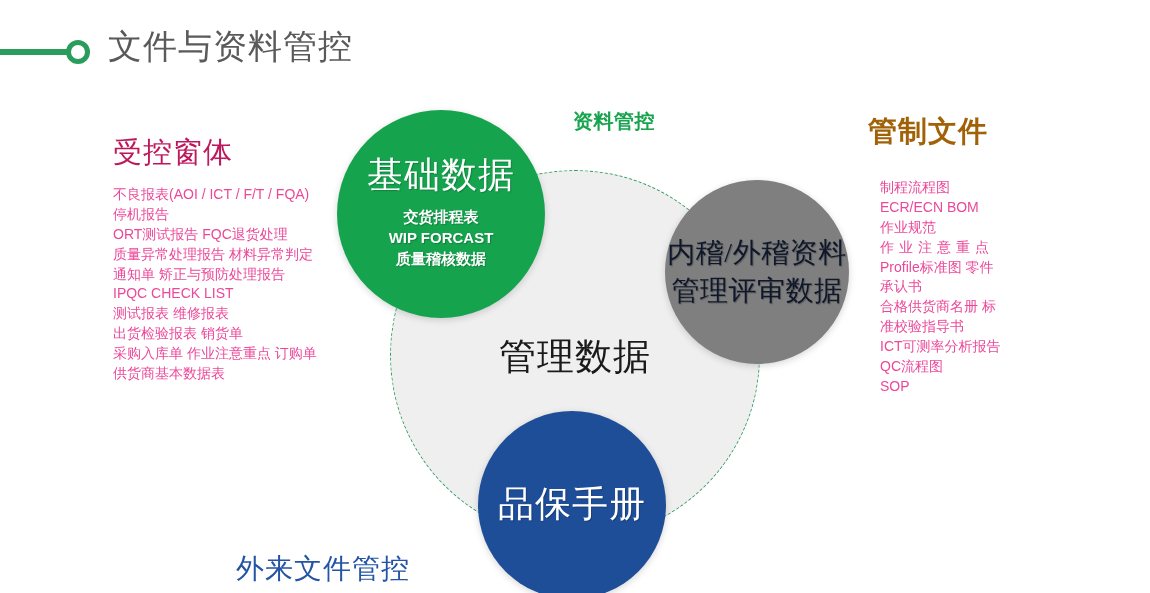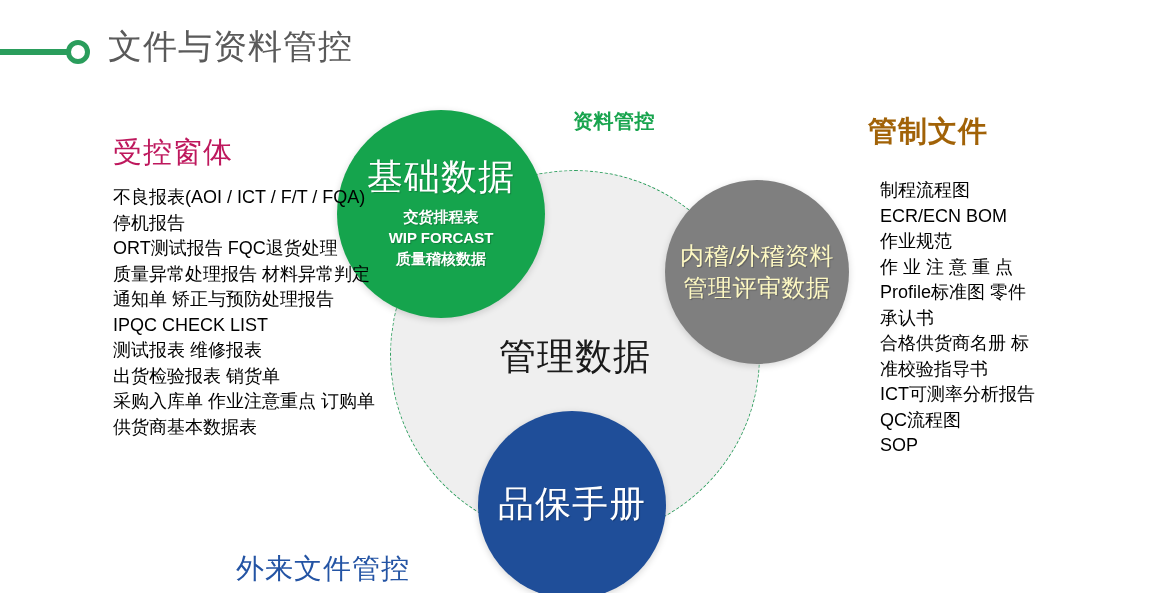--- a/index.html
+++ b/index.html
@@ -96,32 +96,32 @@
   }
 
   .c-main {
     color: #ffffff;
     font-family: "Liberation Serif", "DejaVu Serif", serif;
     font-size: 36px;
     line-height: 1.1;
     letter-spacing: 1px;
     text-shadow: 1px 1px 1px rgba(0,0,0,0.22);
   }
-  .circle-green .c-main { margin-bottom: 8px; }
+  .circle-green .c-main { margin-bottom: 8px; font-family: Liberation Mono, monospace; }
   .c-sub {
     color: #ffffff;
     font-size: 15px;
     font-weight: bold;
     line-height: 1.42;
     text-shadow: 1px 1px 1px rgba(0,0,0,0.22);
   }
   .c-two-line {
-    color: #fef9c3;
-    font-family: Liberation Sans, sans-serif;
-    font-size: 24px;
+    color: #0f172a;
+    font-family: Liberation Serif, serif;
+    font-size: 28px;
     line-height: 1.35;
     letter-spacing: 0.5px;
     text-shadow: 1px 1px 1px rgba(0,0,0,0.25);
   }
   .center-label {
     position: absolute;
     left: 390px;
     top: 332px;
     width: 370px;
     text-align: center;
@@ -144,23 +144,23 @@
   
   .side-head {
     position: absolute;
     font-family: "Liberation Serif", "DejaVu Serif", serif;
     font-size: 29px;
     letter-spacing: 1px;
     white-space: nowrap;
   }
   .side-list {
     position: absolute;
-    font-size: 18px;
+    font-size: 14px;
     line-height: 1.42;
-    color: #000000;
+    color: #ec4899;
   }
   .side-list .row { white-space: nowrap; }
 
   #left-head  { left: 113px; top: 133px; color: #be185d; }
   #left-list  { left: 113px; top: 185px; width: 230px; }
 
   #right-head { left: 868px; top: 112px; color: #a16207; font-weight: bold; }
   #right-list { left: 880px; top: 178px; width: 160px; }
 
   #bottom-label {

